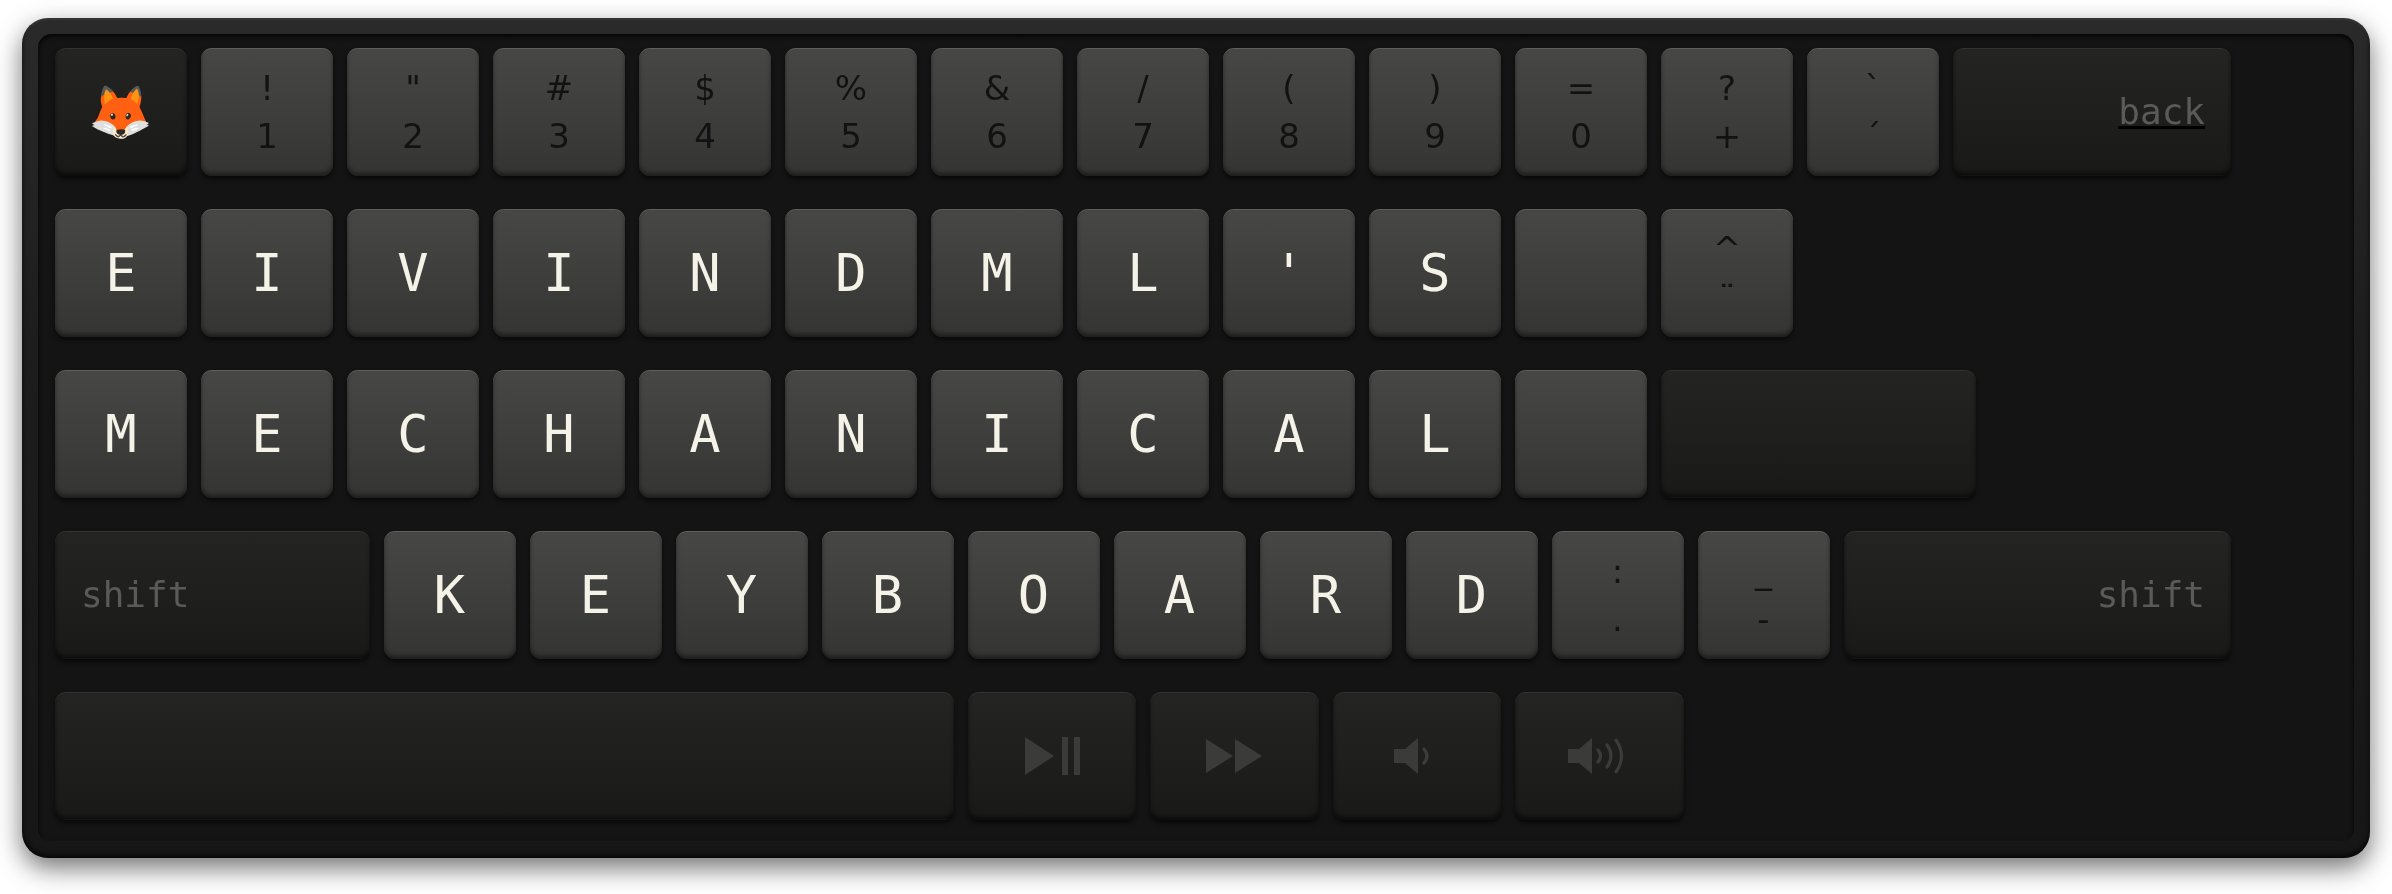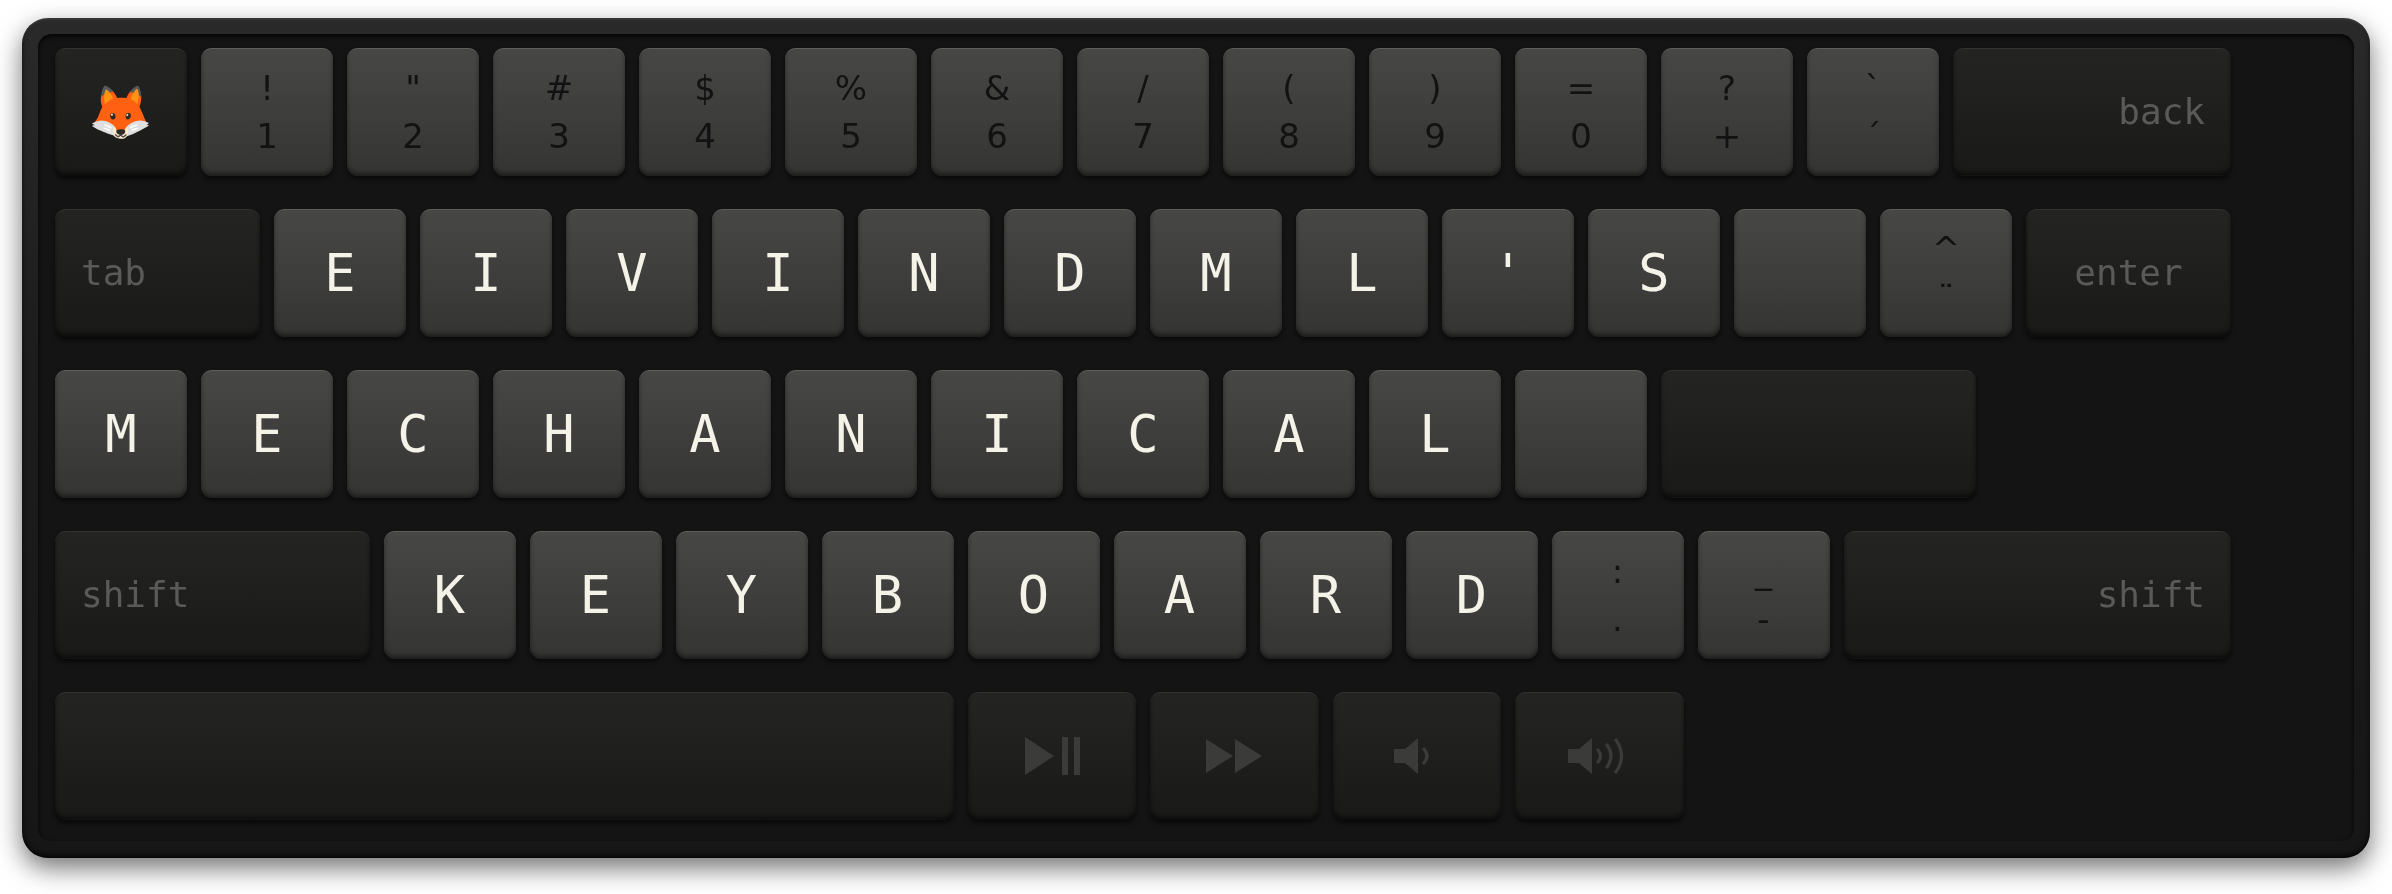--- a/index.html
+++ b/index.html
@@ -270,32 +270,27 @@
             </div>
           </div>
           <div class="key" style="width: 146px;">
             <div class="cap light">
               <div class="legend duo">
                 <span class="top">`</span>
                 <span class="bot">´</span>
               </div>
             </div>
           </div>
-          <div class="key wide" style="width: 292px;">
+          <div class="key wide" style="width: 292px; text-decoration: underline;">
             <div class="cap dark">
               <div class="legend word right">back</div>
             </div>
           </div>
         </div>
         <div class="kb-row">
-          <div class="key" style="width: 219px;">
-            <div class="cap dark">
-              <div class="legend word left">tab</div>
-            </div>
-          </div>
           <div class="key" style="width: 146px;">
             <div class="cap light">
               <div class="legend alpha">E</div>
             </div>
           </div>
           <div class="key" style="width: 146px;">
             <div class="cap light">
               <div class="legend alpha">I</div>
             </div>
           </div>
@@ -343,25 +338,20 @@
             <div class="cap light">
               <div class="legend blank"></div>
             </div>
           </div>
           <div class="key" style="width: 146px;">
             <div class="cap light">
               <div class="legend duo">
                 <span class="top">^</span>
                 <span class="bot">¨</span>
               </div>
-            </div>
-          </div>
-          <div class="key" style="width: 219px;">
-            <div class="cap dark">
-              <div class="legend word center">enter</div>
             </div>
           </div>
         </div>
         <div class="kb-row">
           <div class="key" style="width: 146px;">
             <div class="cap light">
               <div class="legend alpha">M</div>
             </div>
           </div>
           <div class="key" style="width: 146px;">

